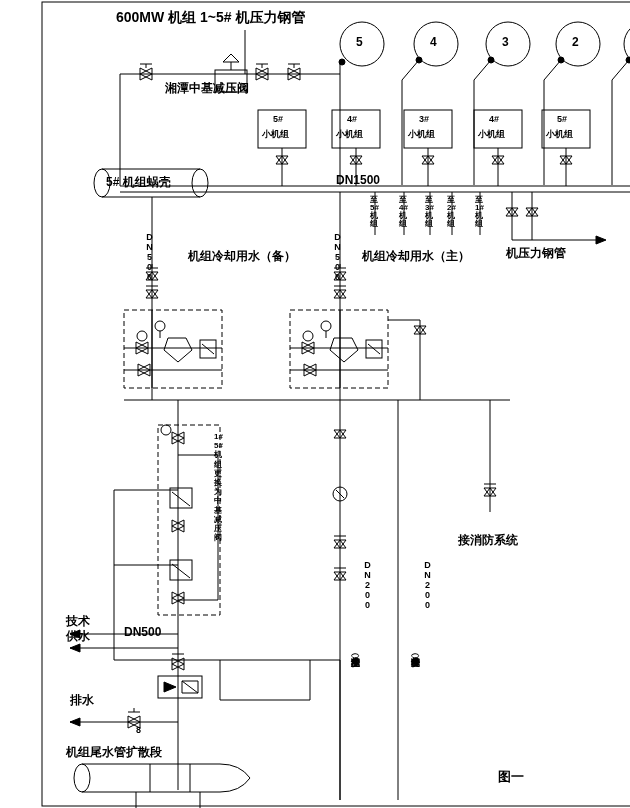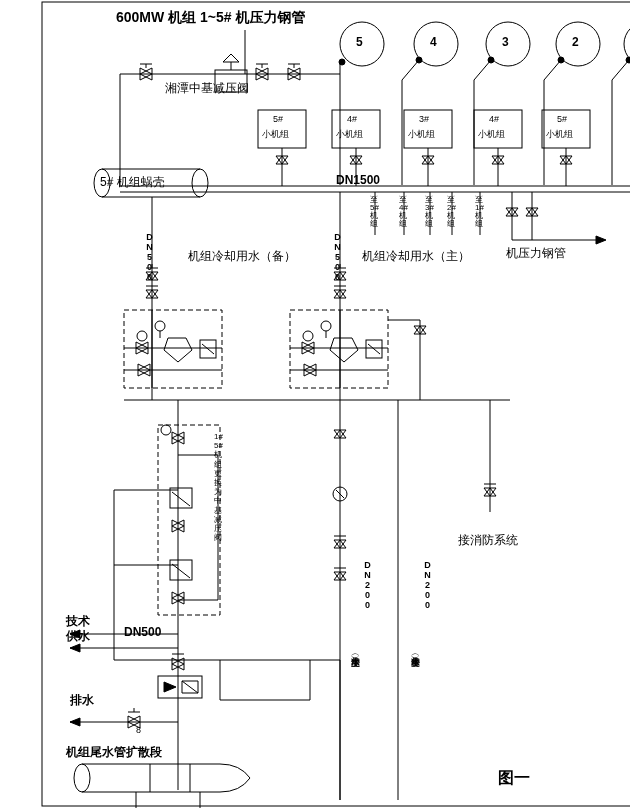--- a/index.html
+++ b/index.html
@@ -1,25 +1,25 @@
 <!DOCTYPE html>
 <html><head>
 <meta charset="utf-8">
 <style>
   html,body{margin:0;padding:0;background:#ffffff;}
   body{font-family:"Liberation Sans","DejaVu Sans",sans-serif;}
   #stage{position:relative;width:630px;height:808px;background:#fff;overflow:hidden;margin-left:40px;}
   #stage svg{position:absolute;left:0;top:0;}
-  .lbl{position:absolute;font-size:11px;color:#000;line-height:1.05;white-space:pre;}
+  .lbl{position:absolute;font-size:11px;color:#000;line-height:1.05;white-space:pre;font-weight:bold;}
   .lbl.b{font-weight:bold;}
   .vert{writing-mode:vertical-rl;text-orientation:upright;letter-spacing:0px;}
   .tiny{font-size:8px;line-height:1.0;}
   .sm{font-size:9px;}
   .md{font-size:12px;}
-  .lg{font-size:16px;}
+  .lg{font-size:13px;}
 </style>
 </head>
 <body>
 
 <div id="stage">
 
 <svg width="630" height="808" viewBox="0 0 630 808">
   <g stroke="#000" fill="none" stroke-width="1">
 
     <rect x="2" y="2" width="626" height="804" stroke="#000" fill="none"></rect>
@@ -357,21 +357,21 @@
 组</div>
 <div class="lbl tiny" style="left:407px;top:196px;">至
 2#
 机
 组</div>
 <div class="lbl tiny" style="left:435px;top:196px;">至
 1#
 机
 组</div>
 
-<div class="lbl md" style="left:60px;top:176px;">5# 机组蜗壳</div>
+<div class="lbl md" style="left:66px;top:176px;">5# 机组蜗壳</div>
 
 <div class="lbl b vert sm" style="left:104px;top:232px;">DN500</div>
 <div class="lbl b vert sm" style="left:292px;top:232px;">DN500</div>
 
 <div class="lbl md" style="left:148px;top:250px;">机组冷却用水（备）</div>
 <div class="lbl md" style="left:322px;top:250px;text-align:center;">机组冷却用水（主）</div>
 <div class="lbl md" style="left:466px;top:247px;">机压力钢管</div>
 
 <div class="lbl tiny" style="left:174px;top:432px;line-height:1.15;">1#
 5#

